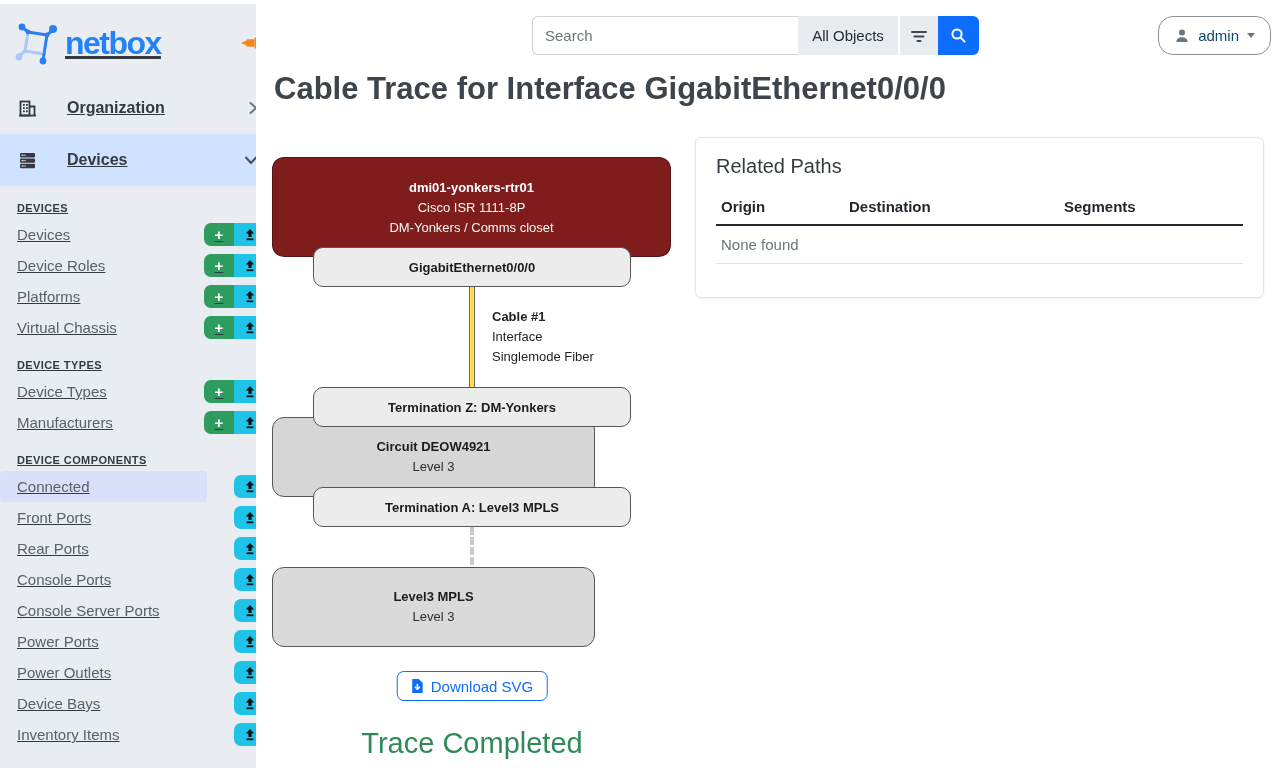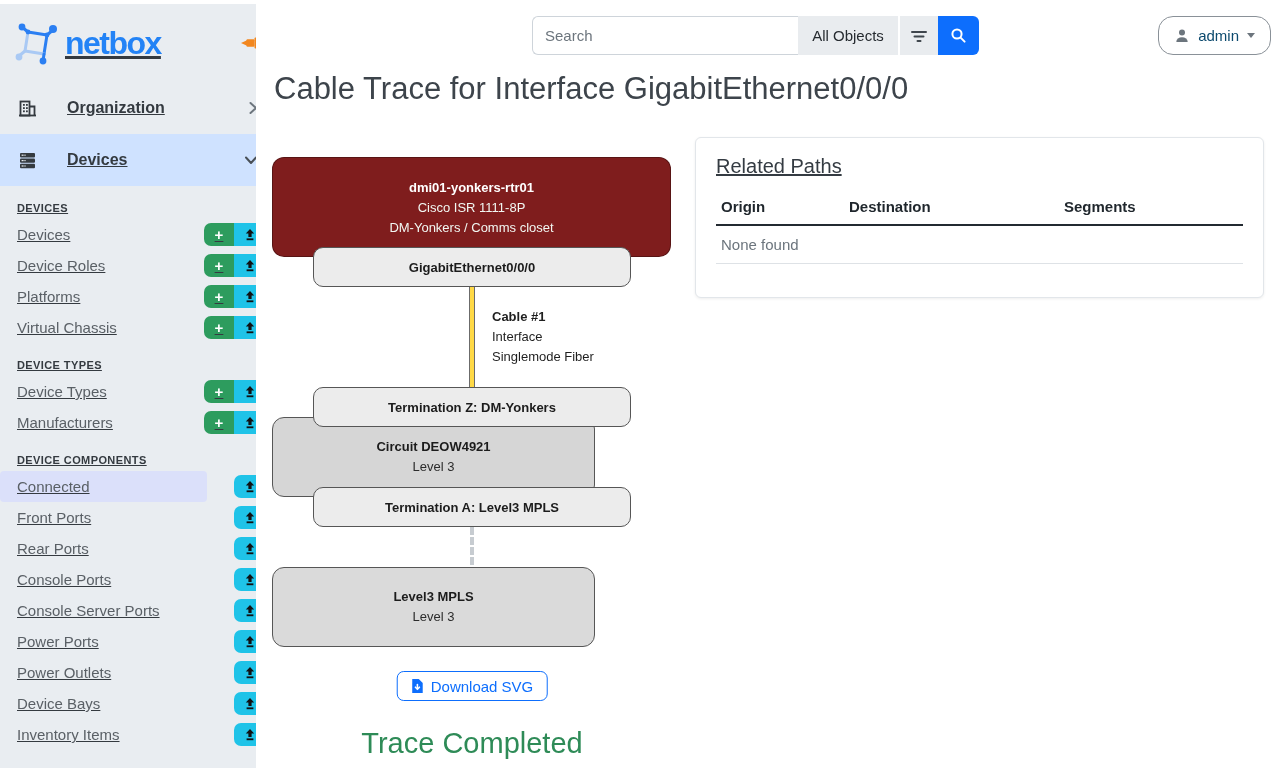--- a/index.html
+++ b/index.html
@@ -40,21 +40,21 @@
   .scope-btn { width:100px; height:39px; background:#e9ecef; border:none; font-size:15px; color:#262b30;
                display:flex; align-items:center; justify-content:center; cursor:pointer; font-family:inherit; }
   .filter-btn { width:38px; height:39px; background:#e9ecef; border:none; margin-left:2px;
                 display:flex; align-items:center; justify-content:center; cursor:pointer; }
   .search-btn { width:41px; height:39px; background:#0d6efd; border:none; border-radius:0 6px 6px 0;
                 display:flex; align-items:center; justify-content:center; cursor:pointer; }
   .user-btn { position:absolute; right:9px; top:16px; height:39px; padding:0 15px; background:#fff;
               border:1px solid #8a9198; border-radius:15px; display:flex; align-items:center; gap:8px;
               font-size:15px; color:#0c4a6e; cursor:pointer; font-family:inherit; }
   .caret-down { width:0; height:0; border-left:4.5px solid transparent; border-right:4.5px solid transparent; border-top:5px solid #6c757d; }
-  .page-title { position:absolute; left:18px; top:71px; margin:0; font-size:31px; font-weight:400; color:#3d444b; white-space:nowrap; }
+  .page-title { position:absolute; left:18px; top:71px; margin:0; font-size:31px; font-weight:700; color:#3d444b; white-space:nowrap; }
 
   
   .diagram { position:absolute; left:16px; top:157px; width:400px; height:611px; font-size:13px; }
   .node-box { position:absolute; text-align:center; line-height:20px; }
   .device-box { left:0; top:0; width:399px; height:100px; background:#7f1d1d; border:1px solid rgba(0,0,0,.3);
                 border-radius:12px; padding-top:20px; z-index:1; cursor:pointer; }
   .device-box .t { font-weight:bold; color:#fff; }
   .device-box .s { color:#f2f7f2; }
   .small-box { position:absolute; left:41px; width:318px; height:40px; background:#ececec; border:1px solid #565656;
                border-radius:10px; display:flex; align-items:center; justify-content:center;
@@ -72,21 +72,21 @@
   .cable-label .t { font-weight:bold; }
   .dashed-line { position:absolute; left:198px; top:370px; height:38px; width:0; border-left:4px dashed #c7ccd1; z-index:0; }
   .download-btn { position:absolute; left:50%; transform:translateX(-50%); top:514px; height:30px; padding:0 13px;
                   background:#fff; border:1px solid #0d6efd; border-radius:7px; color:#0d6efd; font-size:15px;
                   display:flex; align-items:center; gap:7px; cursor:pointer; font-family:inherit; white-space:nowrap; }
   .trace-status { position:absolute; top:570px; width:100%; text-align:center; font-size:29px; color:#2e8b57; }
 
   
   .card { position:absolute; left:439px; top:137px; width:569px; height:161px; background:#fff;
           border:1px solid #e2e6ea; border-radius:6px; box-shadow:0 1px 3px rgba(0,0,0,.07); padding:17px 20px; }
-  .card-title { margin:0; font-size:20px; font-weight:500; color:#343b42;text-decoration:underline; }
+  .card-title { margin:0; font-size:20px; font-weight:500; color:#343b42; }
   .paths-table { width:100%; border-collapse:collapse; margin-top:11px; table-layout:fixed; }
   .paths-table col.c1 { width:128px; } .paths-table col.c2 { width:215px; }
   .paths-table th { text-align:left; font-size:15px; font-weight:bold; color:#1f262c; padding:9px 5px; border-bottom:2px solid #232a31; }
   .paths-table td { font-size:15px; color:#6c757d; padding:10px 5px; border-bottom:1px solid #dee2e6; }
 
   .icon { flex:none; display:inline-flex; }
 </style>
 </head>
 <body>
 

